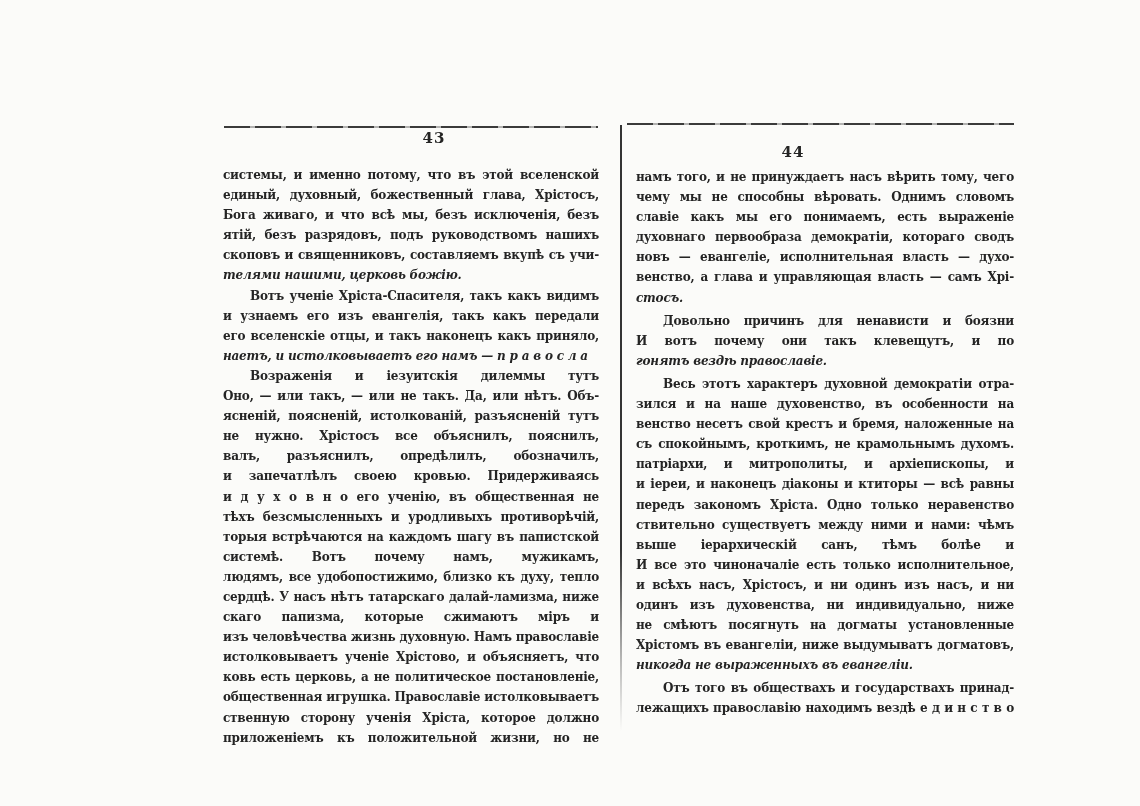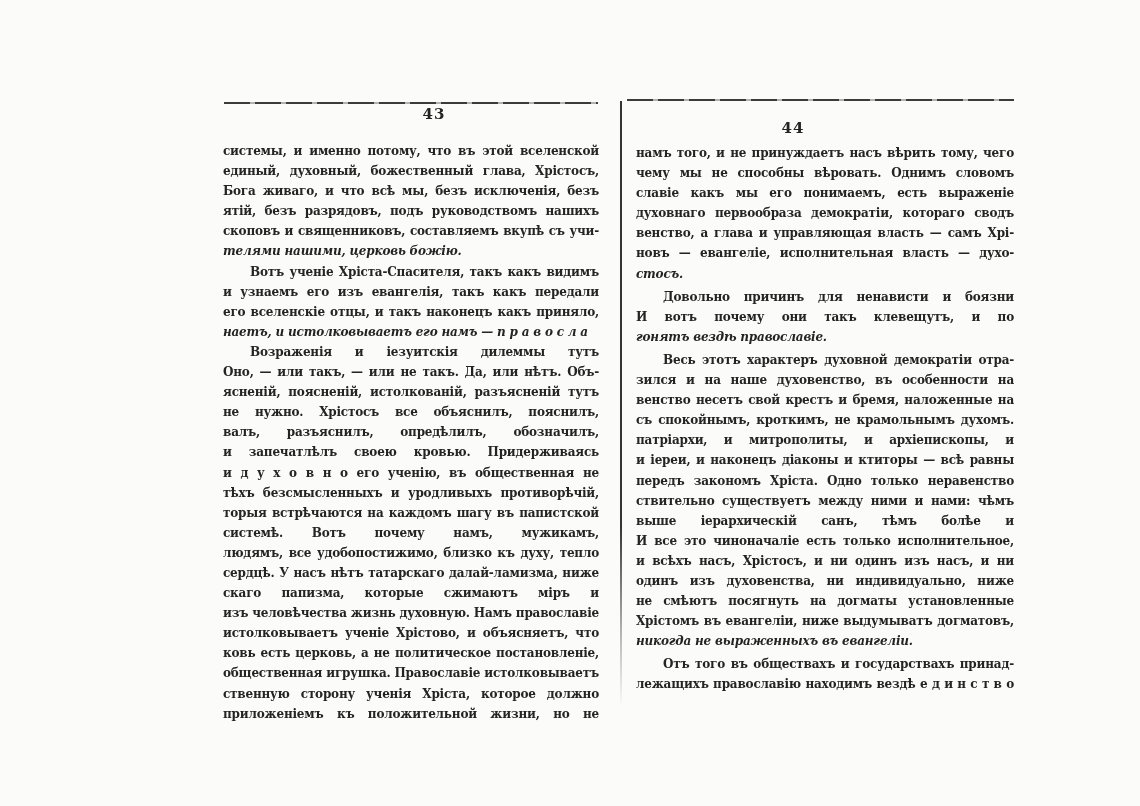--- a/index.html
+++ b/index.html
@@ -2,21 +2,21 @@
 <html><head>
 <meta charset="utf-8">
 <style>
   html,body{margin:0;padding:0;}
   body{
     width:1140px;height:806px;position:relative;overflow:hidden;
     background:#fbfbf9;
     font-family:"DejaVu Serif","Liberation Serif",serif;
     color:#242424;
   }
-  .sheet{position:absolute;inset:0;}
+  .sheet{position:absolute;inset:0;margin-top:24px;}
   .rule{
     position:absolute;height:2px;
     background:repeating-linear-gradient(90deg,#3b3b3b 0 26px, rgba(59,59,59,.38) 26px 31px);
   }
   #rule-left{left:224px;top:102px;width:374px;}
   #rule-right{left:627px;top:99px;width:387px;}
   .gutter{
     position:absolute;left:620px;top:101px;width:2px;height:606px;
     background:linear-gradient(to bottom,#343434 0%,#343434 70%,rgba(52,52,52,.35) 88%,rgba(52,52,52,0) 100%);
   }
@@ -88,22 +88,22 @@
   <div class="gutter"></div>
 
   <div class="rule" id="rule-right"></div>
   <div class="pagenum" id="pn-44">44</div>
   <div class="col" id="col-1">
       <div class="para">
         <div class="line j">намъ того, и не принуждаетъ насъ вѣрить тому, чего и</div>
         <div class="line j">чему мы не способны вѣровать. Однимъ словомъ право-</div>
         <div class="line j">славіе какъ мы его понимаемъ, есть выраженіе высшаго,</div>
         <div class="line j">духовнаго первообраза демократіи, котораго сводъ зако-</div>
+        <div class="line j">новъ — евангеліе, исполнительная власть — духо-</div>
         <div class="line j">венство, а глава и управляющая власть — самъ Хрі-</div>
-        <div class="line j">новъ — евангеліе, исполнительная власть — духо-</div>
         <div class="line last">стосъ.</div>
       </div>
       <div class="para">
         <div class="line j indent">Довольно причинъ для ненависти и боязни іезуитамъ.</div>
         <div class="line j">И вотъ почему они такъ клевещутъ, и по возможности</div>
         <div class="line last">гонятъ вездѣ православіе.</div>
       </div>
       <div class="para">
         <div class="line j indent">Весь этотъ характеръ духовной демократіи отра-</div>
         <div class="line j">зился и на наше духовенство, въ особенности на бѣлое.</div>

